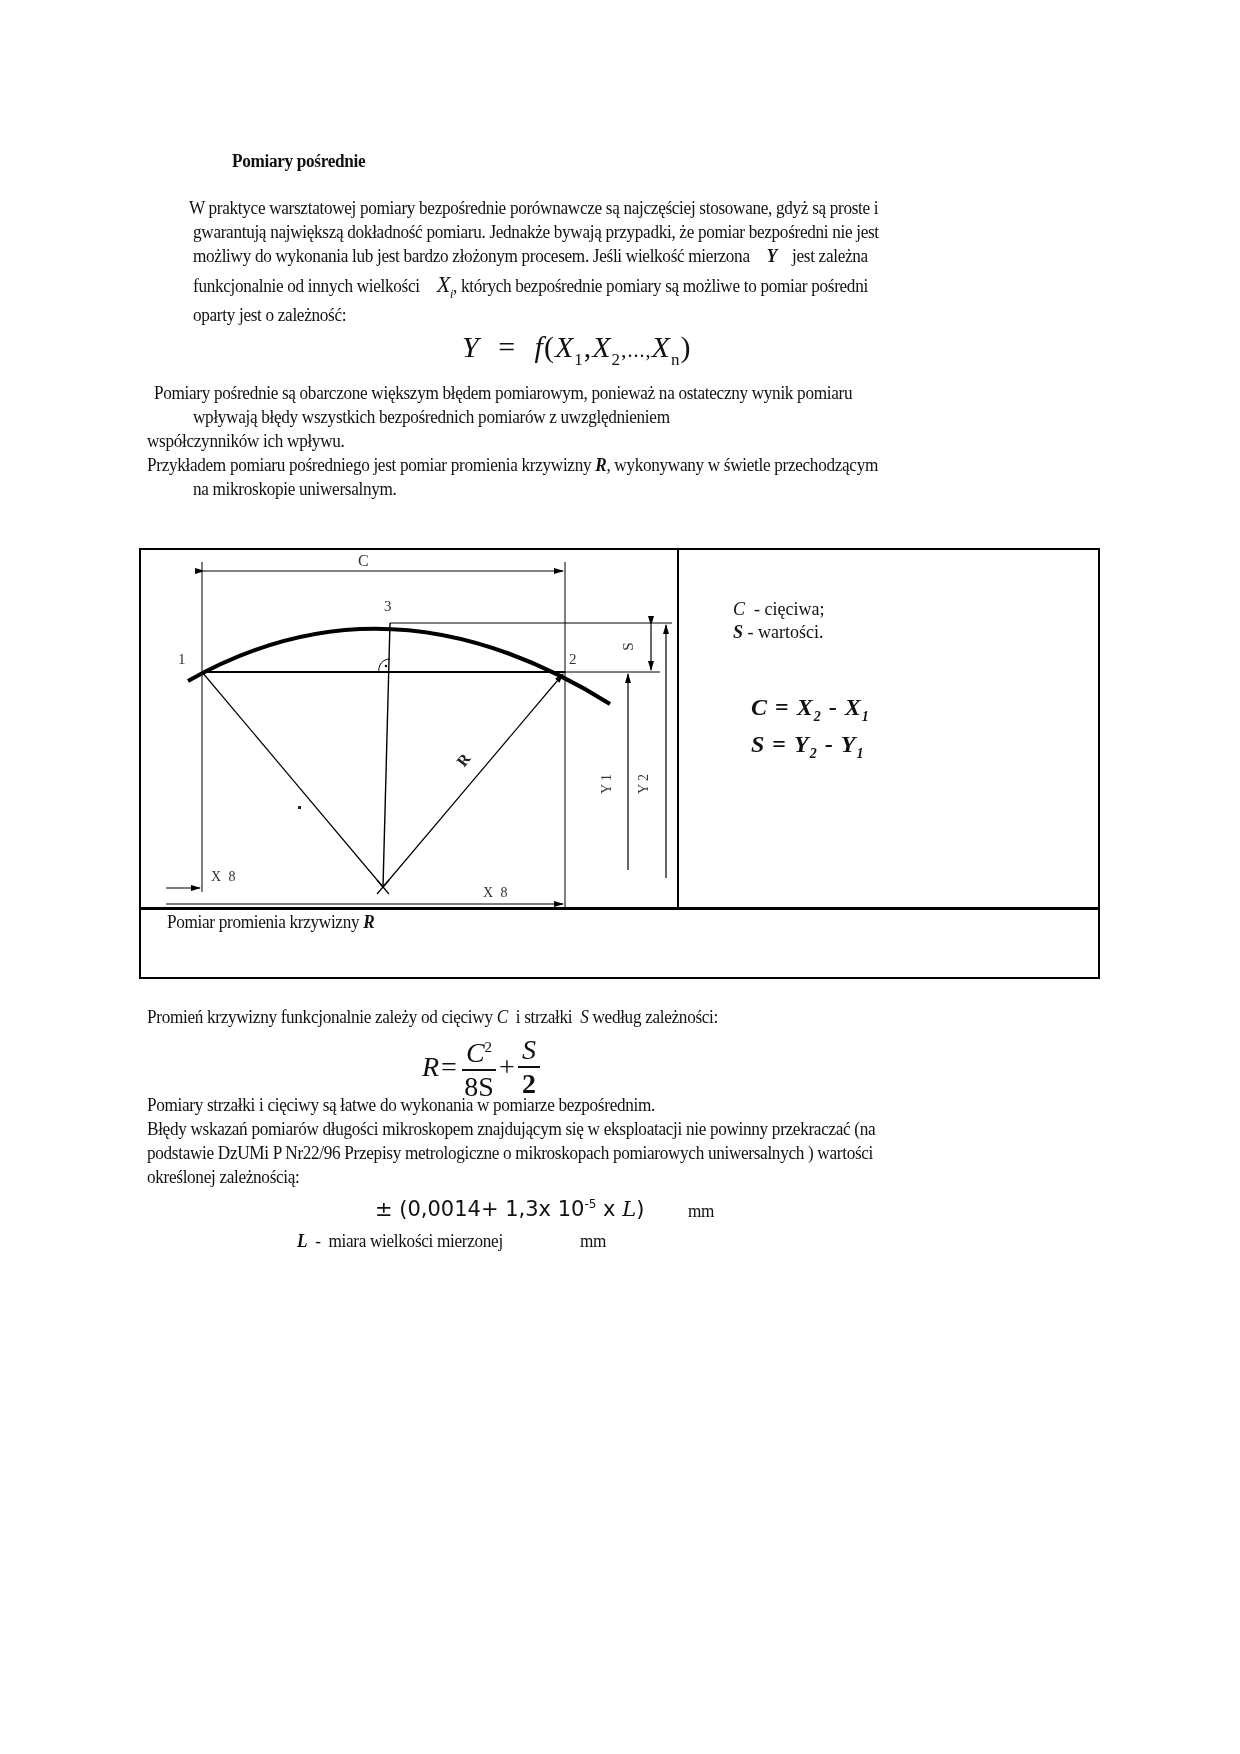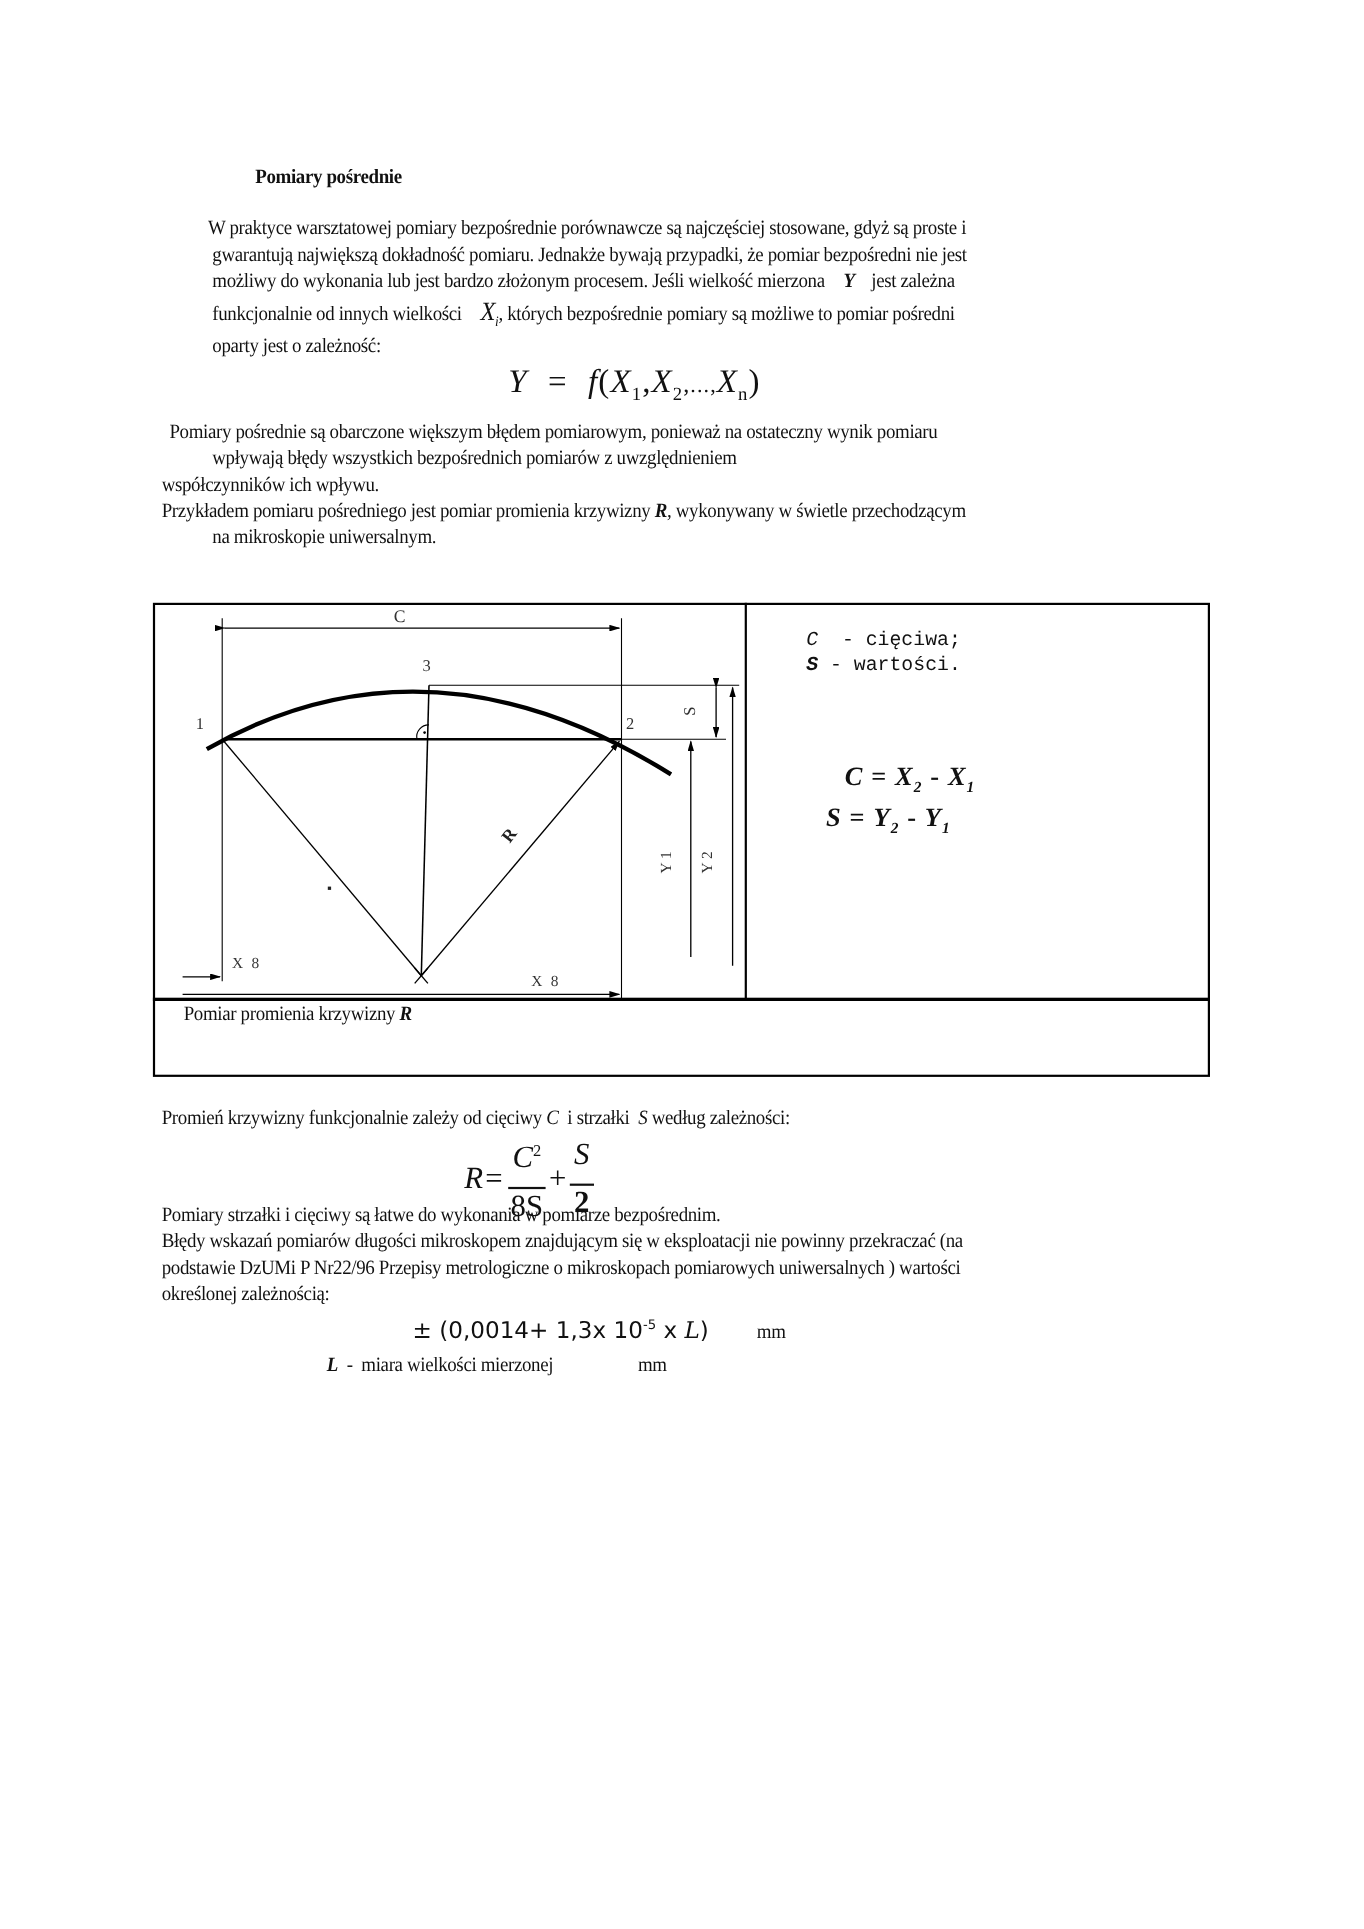--- a/index.html
+++ b/index.html
@@ -11,21 +11,21 @@
     .abs { position: absolute; white-space: nowrap; }
     .txt { font-size: 18.5px; line-height: 22px; letter-spacing: -0.35px; transform: scaleX(0.93); transform-origin: left center; }
     .title { font-weight: bold; font-size: 18.5px; }
     .it { font-style: italic; }
     .b { font-weight: bold; }
     .math { font-family: "Liberation Serif", "DejaVu Serif", serif; font-style: italic; }
     .formula-main { font-size: 30px; letter-spacing: 1px; }
     .formula-main sub { font-size: 17px; font-style: normal; vertical-align: -8px; }
     .sans-math { font-family: "DejaVu Sans", "Liberation Sans", sans-serif; font-size: 21px; }
     .frac { display: inline-flex; flex-direction: column; align-items: center; vertical-align: middle; margin: 0 3px; }
-    .frac .num { border-bottom: 2px solid #111; padding: 0 4px 11px; line-height: 30px; }
+    .frac .num { border-bottom: 2px solid #111; padding: 0 4px 1px; line-height: 30px; }
     .frac .den { padding-top: 1px; line-height: 30px; }
     .diagram-box {
       position: absolute; left: 139px; top: 548px; width: 961px; height: 431px;
       border: 2px solid #000; box-sizing: border-box;
     }
     .vdiv { position: absolute; left: 677px; top: 548px; width: 2px; height: 361px; background: #000; }
     .hdiv { position: absolute; left: 139px; top: 907px; width: 961px; height: 3px; background: #000; }
     svg.diagram { position: absolute; left: 0; top: 0; }
     .legend { font-size: 18px; line-height: 23px; }
     .eq { font-size: 24px; font-style: italic; font-weight: bold; letter-spacing: 1px; }
@@ -121,26 +121,26 @@
 <div class="abs" style="left:384px; top:598px; font-size:15px; color:#333;">3</div>
 <div class="abs" style="left:178px; top:651px; font-size:15px; color:#333;">1</div>
 <div class="abs" style="left:569px; top:651px; font-size:15px; color:#333;">2</div>
 <div class="abs" style="left:624px; top:638px; font-size:15px; color:#333; transform:rotate(-90deg);">S</div>
 <div class="abs" style="left:458px; top:751px; font-size:16px; font-weight:bold; color:#222; transform:rotate(-52deg);">R</div>
 <div class="abs" style="left:597px; top:776px; font-size:14px; color:#333; transform:rotate(-90deg);">Y 1</div>
 <div class="abs" style="left:634px; top:776px; font-size:14px; color:#333; transform:rotate(-90deg);">Y 2</div>
 <div class="abs" style="left:211px; top:869px; font-size:14px; color:#333; letter-spacing:2px;">X 8</div>
 <div class="abs" style="left:483px; top:885px; font-size:14px; color:#333; letter-spacing:2px;">X 8</div>
 
-<div class="abs legend" style="left:733px; top:571px;font-family:Liberation Mono, monospace;">
+<div class="abs legend" style="left:733px; top:598px;">
   <div><span class="it">C</span><span style="white-space:pre;">  - cięciwa;</span></div>
   <div><span class="it b">S</span><span style="white-space:pre;"> - wartości.</span></div>
 </div>
 
-<div class="abs eq" style="left:751px; top:694px;margin-left:17px;">
+<div class="abs eq" style="left:751px; top:694px;">
   <span>C</span>
   <span style="font-style:normal;"> = </span>
   <span>X</span><sub>2</sub>
   <span style="font-style:normal;"> - </span>
   <span>X</span><sub>1</sub>
 </div>
 <div class="abs eq" style="left:751px; top:731px;">
   <span>S</span>
   <span style="font-style:normal;"> = </span>
   <span>Y</span><sub>2</sub>

